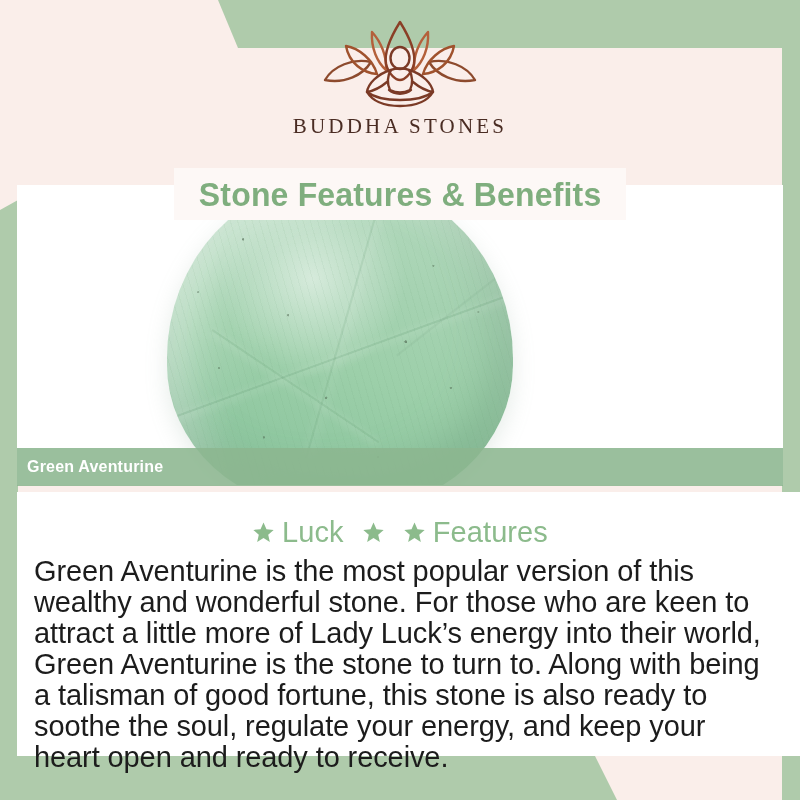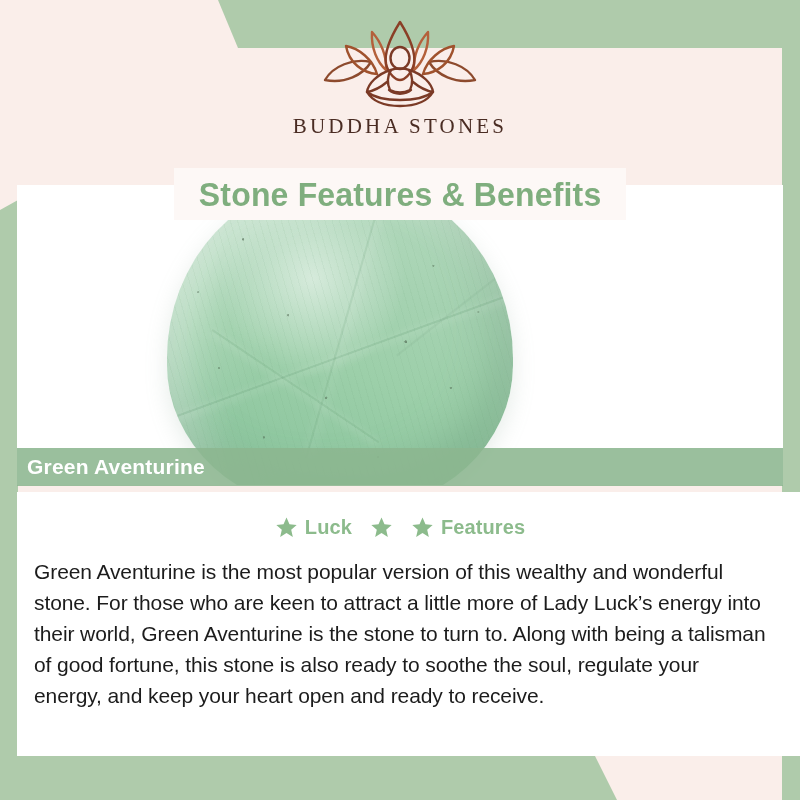--- a/index.html
+++ b/index.html
@@ -217,21 +217,21 @@
     top: 448px;
     width: 766px;
     height: 38px;
     background: rgba(140,182,144,0.88);
     display: flex;
     align-items: center;
     z-index: 5;
   }
   .name-band span {
     color: #ffffff;
-    font-size: 21px;
+    font-size: 16px;
     font-weight: bold;
     letter-spacing: 0.2px;
     padding-left: 10px;
   }
 
   
   .desc-card {
     position: absolute;
     left: 17px;
     top: 492px;
@@ -260,36 +260,36 @@
   .kw .star {
     display: inline-block;
     width: 23px;
     height: 23px;
     color: #8cbb8c;
     line-height: 1;
   }
   .kw .star svg { display: block; }
   .kw .kw-label {
     font-family: "Liberation Sans Narrow", "Liberation Sans", sans-serif;
-    font-size: 20px;
-    font-weight: bold;
+    font-size: 29px;
+    font-weight: normal;
     color: #8cbb8c;
     letter-spacing: 0.1px;
     white-space: nowrap;
   }
 
   .description {
     position: absolute;
     top: 556px;
     left: 34px;
     width: 736px;
     z-index: 6;
     margin: 0;
     font-family: "Liberation Sans Narrow", "Liberation Sans", sans-serif;
-    font-size: 21px;
+    font-size: 29px;
     line-height: 31px;
     color: #1c1c1c;
     text-align: left;
     letter-spacing: -0.1px;
   }
 </style>
 </head>
 <body>
 
 <div class="poster">

